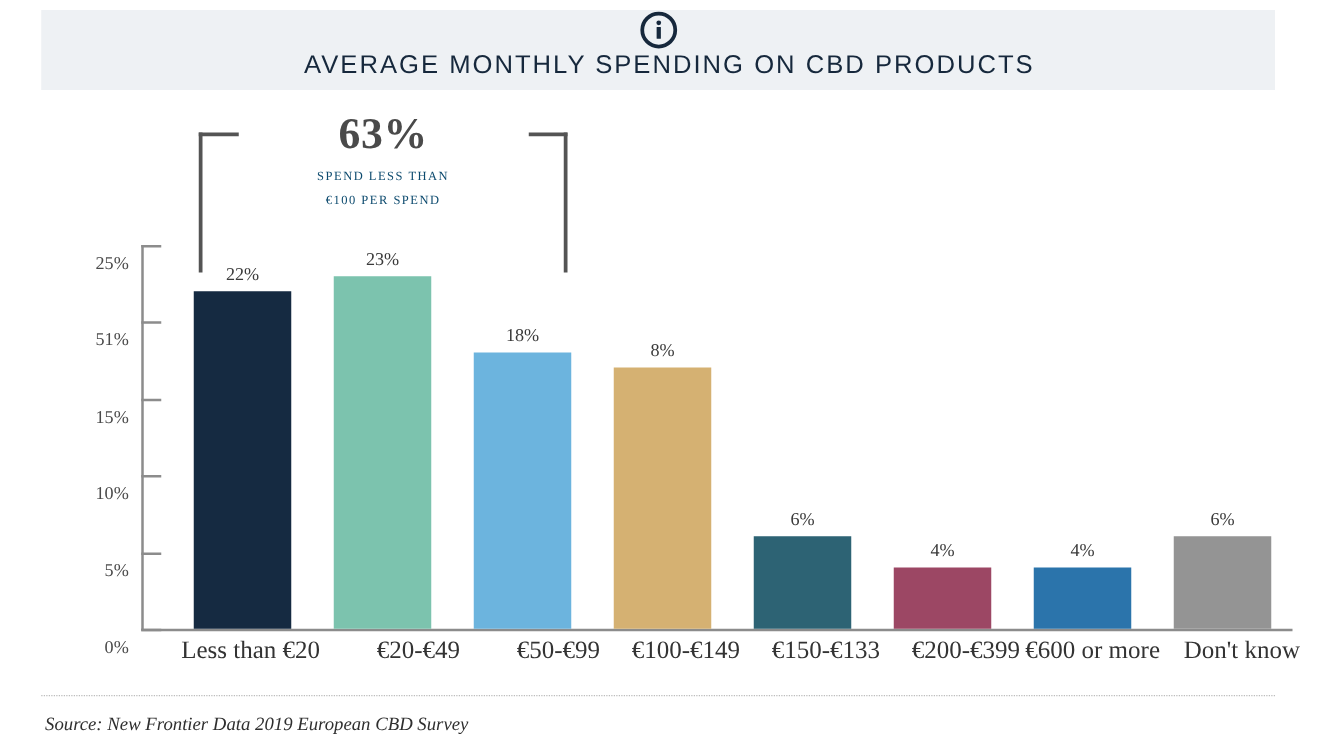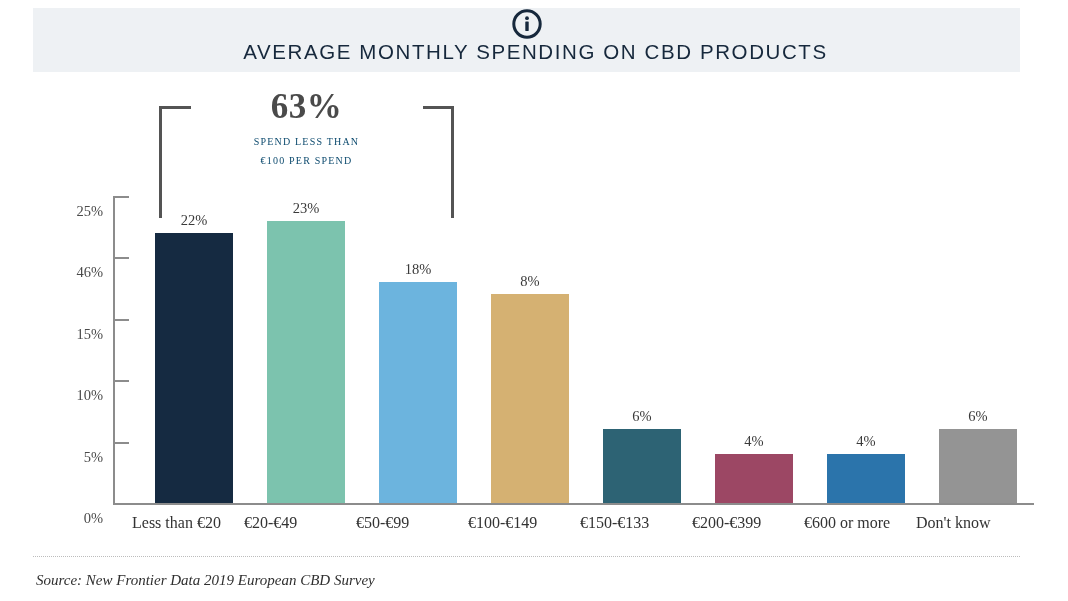--- a/index.html
+++ b/index.html
@@ -156,22 +156,22 @@
     width: 112px;
     text-align: center;
     font-size: 14.5px;
     color: #3a3a3a;
   }
   .bar-label {
     position: absolute;
     left: -6px;
     bottom: 18px;
     width: 124px;
-    text-align: left;
-    font-size: 16px;
+    text-align: right;
+    font-size: 20px;
     color: #333333;
     white-space: nowrap;
   }
 
   
   #footer-divider {
     position: absolute;
     left: 33px;
     top: 556px;
     width: 987px;
@@ -212,21 +212,21 @@
   </div>
 
   <div id="axis-vline"></div>
   <div id="axis-hline"></div>
   <div id="y-axis-ticks">
       <div class="ytick-row" style="top: 124px;">
         <span class="ytick-label">25%</span>
         <span class="ytick-mark"></span>
       </div>
       <div class="ytick-row" style="top: 185.4px;">
-        <span class="ytick-label">46%</span>
+        <span class="ytick-label">51%</span>
         <span class="ytick-mark"></span>
       </div>
       <div class="ytick-row" style="top: 246.8px;">
         <span class="ytick-label">15%</span>
         <span class="ytick-mark"></span>
       </div>
       <div class="ytick-row" style="top: 308.2px;">
         <span class="ytick-label">10%</span>
         <span class="ytick-mark"></span>
       </div>

